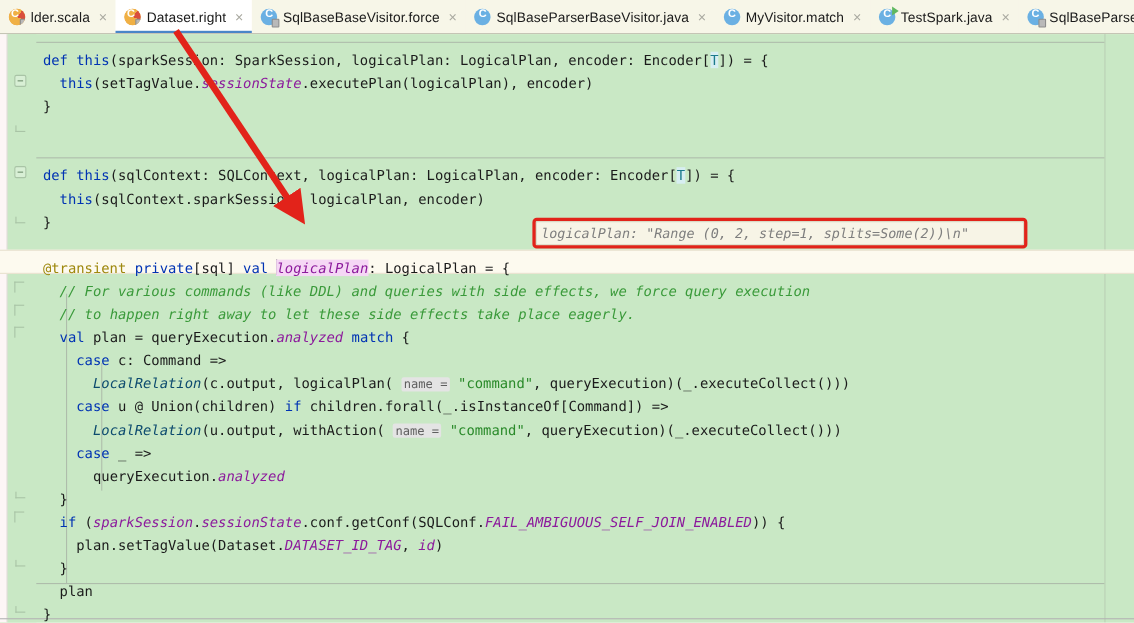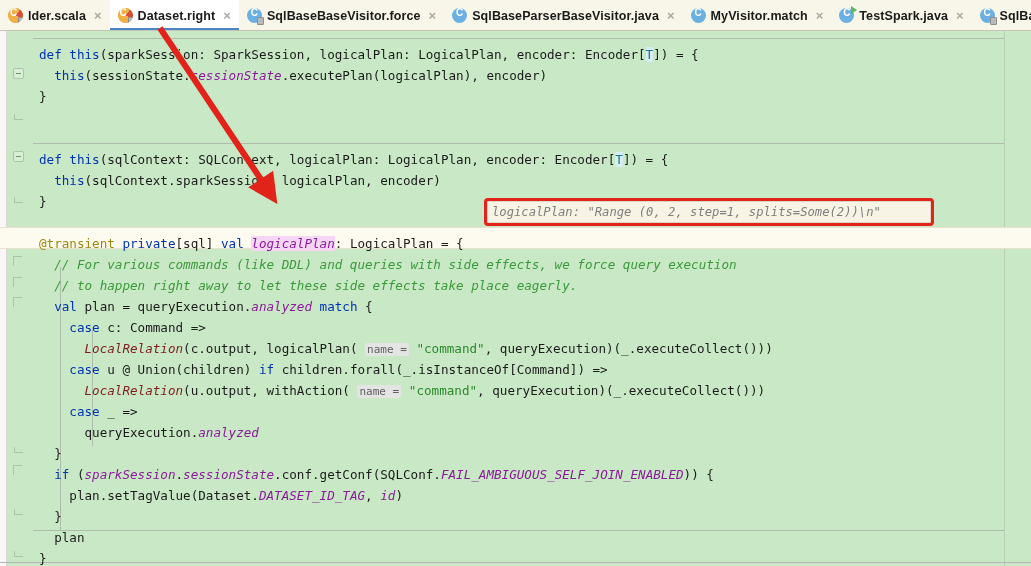--- a/index.html
+++ b/index.html
@@ -26,21 +26,20 @@
     display: flex;
     align-items: center;
     gap: 5px;
     padding: 0 7px 0 8px;
     height: 31px;
     position: relative;
     font-size: 12.5px;
     color: #1a1a1a;
     background: #f7f6e8;
     flex: 0 0 auto;
-    font-weight: bold;
   }
   .tab.active {
     background: #ffffff;
   }
   .tab.active::after {
     content: "";
     position: absolute;
     left: 0; right: 0; bottom: 0;
     height: 3px;
     background: #4a86c8;
@@ -154,21 +153,21 @@
     background:#fdfaef;
   }
   #curline-top { position:absolute; left:0; top:196px; width:1031px; height:1px; background:#e8e2cf; }
   #curline-bot { position:absolute; left:0; top:217px; width:1031px; height:1px; background:#e8e2cf; }
 
   
   .kw      { color:#0033b3; }
   .cmt     { color:#3a9a3a; font-style:italic; }
   .str     { color:#2a8a2a; }
   .fld     { color:#8c1a9c; font-style:italic; }
-  .cls     { color:#7f1d1d; font-style:italic; }
+  .cls     { color:#0c4a6e; font-style:italic; }
   .ann     { color:#9e880d; }
   .tparam  { color:#1b7a8c; background:#d7eef2; }
   .plain   { color:#1b1b1b; }
   .hl-var  { background:#f5d7f5; color:#8c1a9c; font-style:italic; }
   .caret   { display:inline-block; width:1px; height:14px; background:#1b1b1b;
              vertical-align:-2px; margin-right:-1px; }
   .pname   { background:#e4e4e4; color:#5f5f5f; font-size:11px;
              border-radius:2px; padding:0 2px; }
 
   
@@ -355,21 +354,21 @@
   <div id="code">
 
     
     <div class="indent-guide" style="left:27px; top:236px; height:263px;"></div>
     <div class="indent-guide" style="left:59px; top:299px; height:116px;"></div>
 
     
     <div class="ln" style="top:14px"><span class="kw">def</span> <span class="kw">this</span><span class="plain">(sparkSession: SparkSession, logicalPlan: LogicalPlan, encoder: Encoder[</span><span class="tparam">T</span><span class="plain">]) = {</span></div>
 
     
-    <div class="ln" style="top:35px"><span class="plain">  </span><span class="kw">this</span><span class="plain">(sessionState.</span><span class="fld">sessionState</span><span class="plain">.executePlan(logicalPlan), encoder)</span></div>
+    <div class="ln" style="top:35px"><span class="plain">  </span><span class="kw">this</span><span class="plain">(setTagValue.</span><span class="fld">sessionState</span><span class="plain">.executePlan(logicalPlan), encoder)</span></div>
 
     
     <div class="ln" style="top:56px"><span class="plain">}</span></div>
 
     
     <div class="ln" style="top:119px"><span class="kw">def</span> <span class="kw">this</span><span class="plain">(sqlContext: SQLContext, logicalPlan: LogicalPlan, encoder: Encoder[</span><span class="tparam">T</span><span class="plain">]) = {</span></div>
 
     
     <div class="ln" style="top:140px"><span class="plain">  </span><span class="kw">this</span><span class="plain">(sqlContext.sparkSession, logicalPlan, encoder)</span></div>
 

